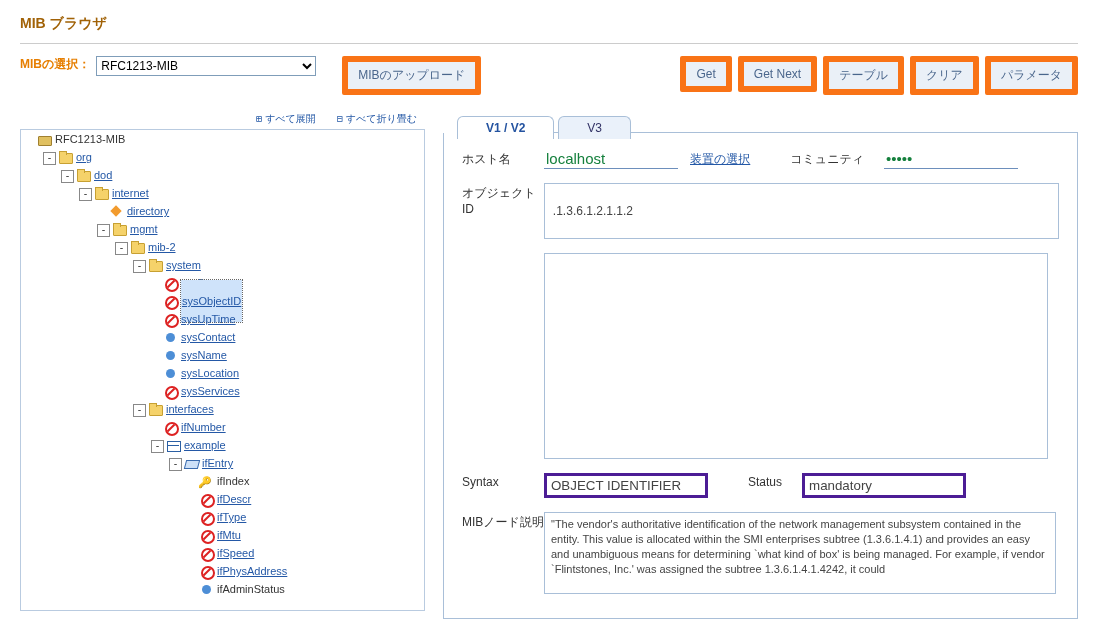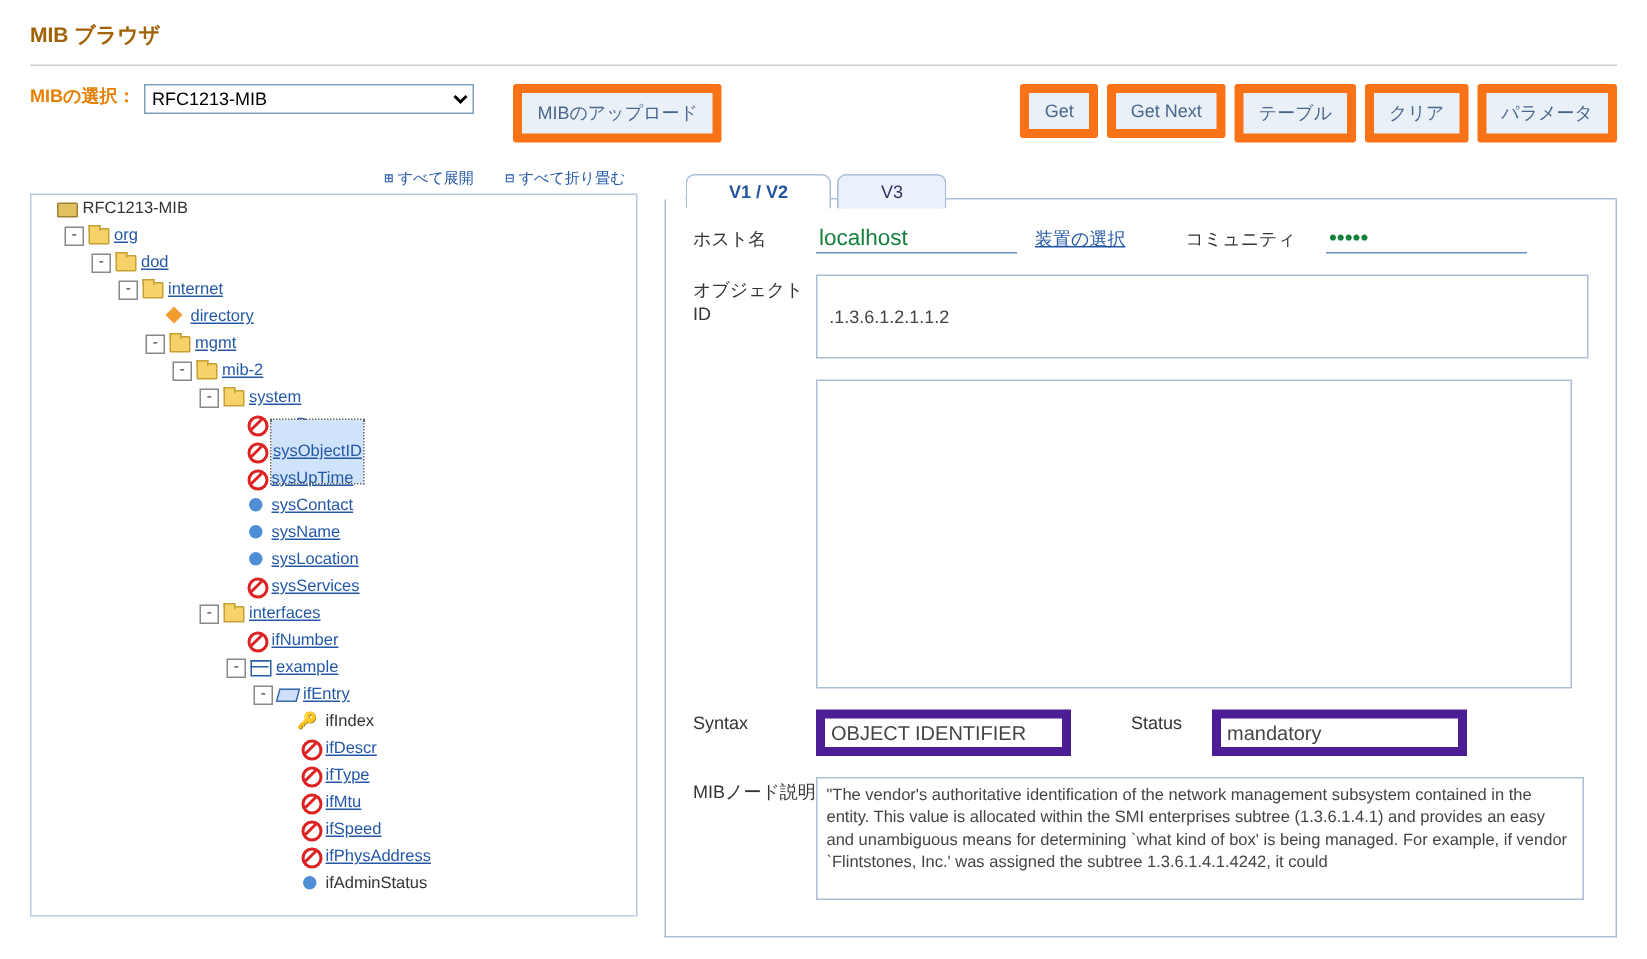--- a/index.html
+++ b/index.html
@@ -45,21 +45,21 @@
   .tab.active { background:#fff; color:#2453a0; font-weight:bold;}
   .form-box { border:1px solid #a9bfd8; border-top:none; padding:16px 18px 10px 18px;}
   .row { display:flex; align-items:flex-start; margin-bottom:14px; }
   .row .flabel { width:82px; color:#333; padding-top:2px;}
   .inp { border:none; border-bottom:1px solid #6d8fbc; background:transparent; font-size:15px; padding:1px 2px; color:#15803d;}
   .inp.host { width:130px;}
   .inp.comm { width:130px;}
   .link { color:#2458a6; text-decoration:underline; cursor:pointer; margin-left:6px;}
   .oid-box { border:1px solid #a9bfd8; padding:20px 8px; width:498px; color:#444;}
   .textarea { border:1px solid #a9bfd8; width:498px; height:200px; resize:none; overflow:auto; font-size:12px;}
-  .flat-inp { border:6px solid #4c1d95; padding:2px 4px; width:150px; color:#444; background:#fff;}
+  .flat-inp { border:3px solid #4c1d95; padding:2px 4px; width:150px; color:#444; background:#fff;}
   .desc-box { border:1px solid #a9bfd8; width:498px; height:72px; overflow:auto; padding:4px 6px; color:#444; font-size:11px; line-height:15px;}
 </style>
 </head>
 <body>
 
 <div class="page-title">MIB ブラウザ</div>
 <hr class="rule">
 
 <div class="toolbar">
   <span class="lbl">MIBの選択：</span>

